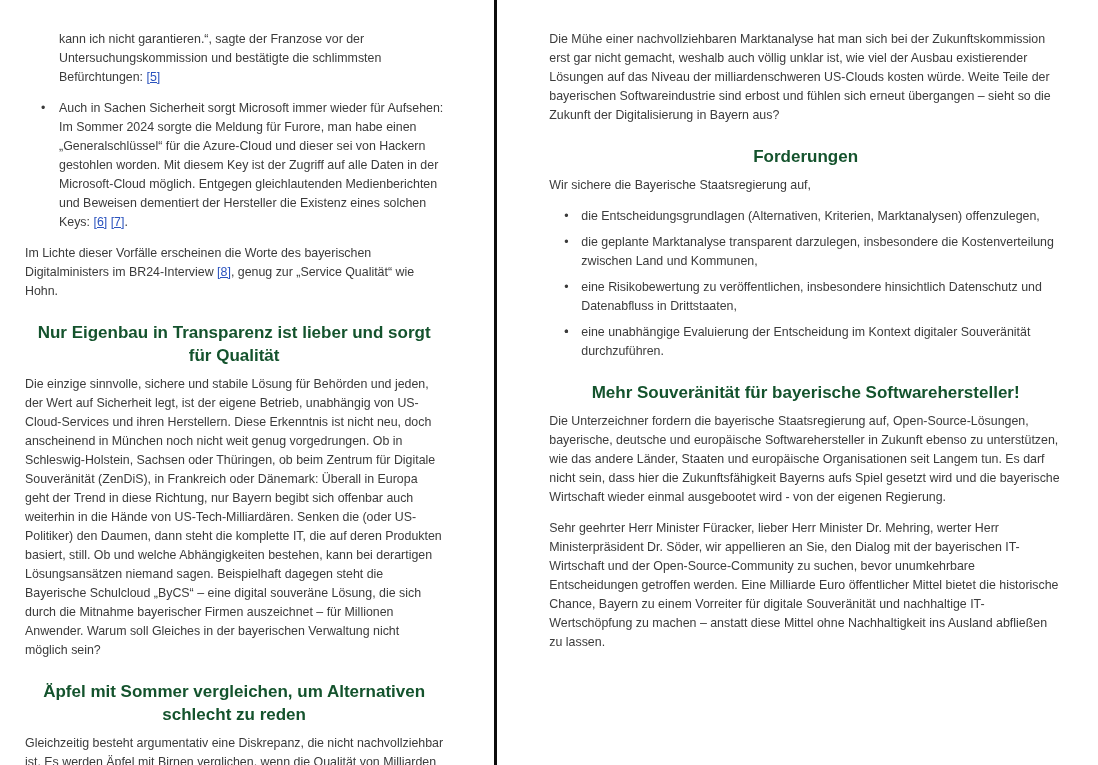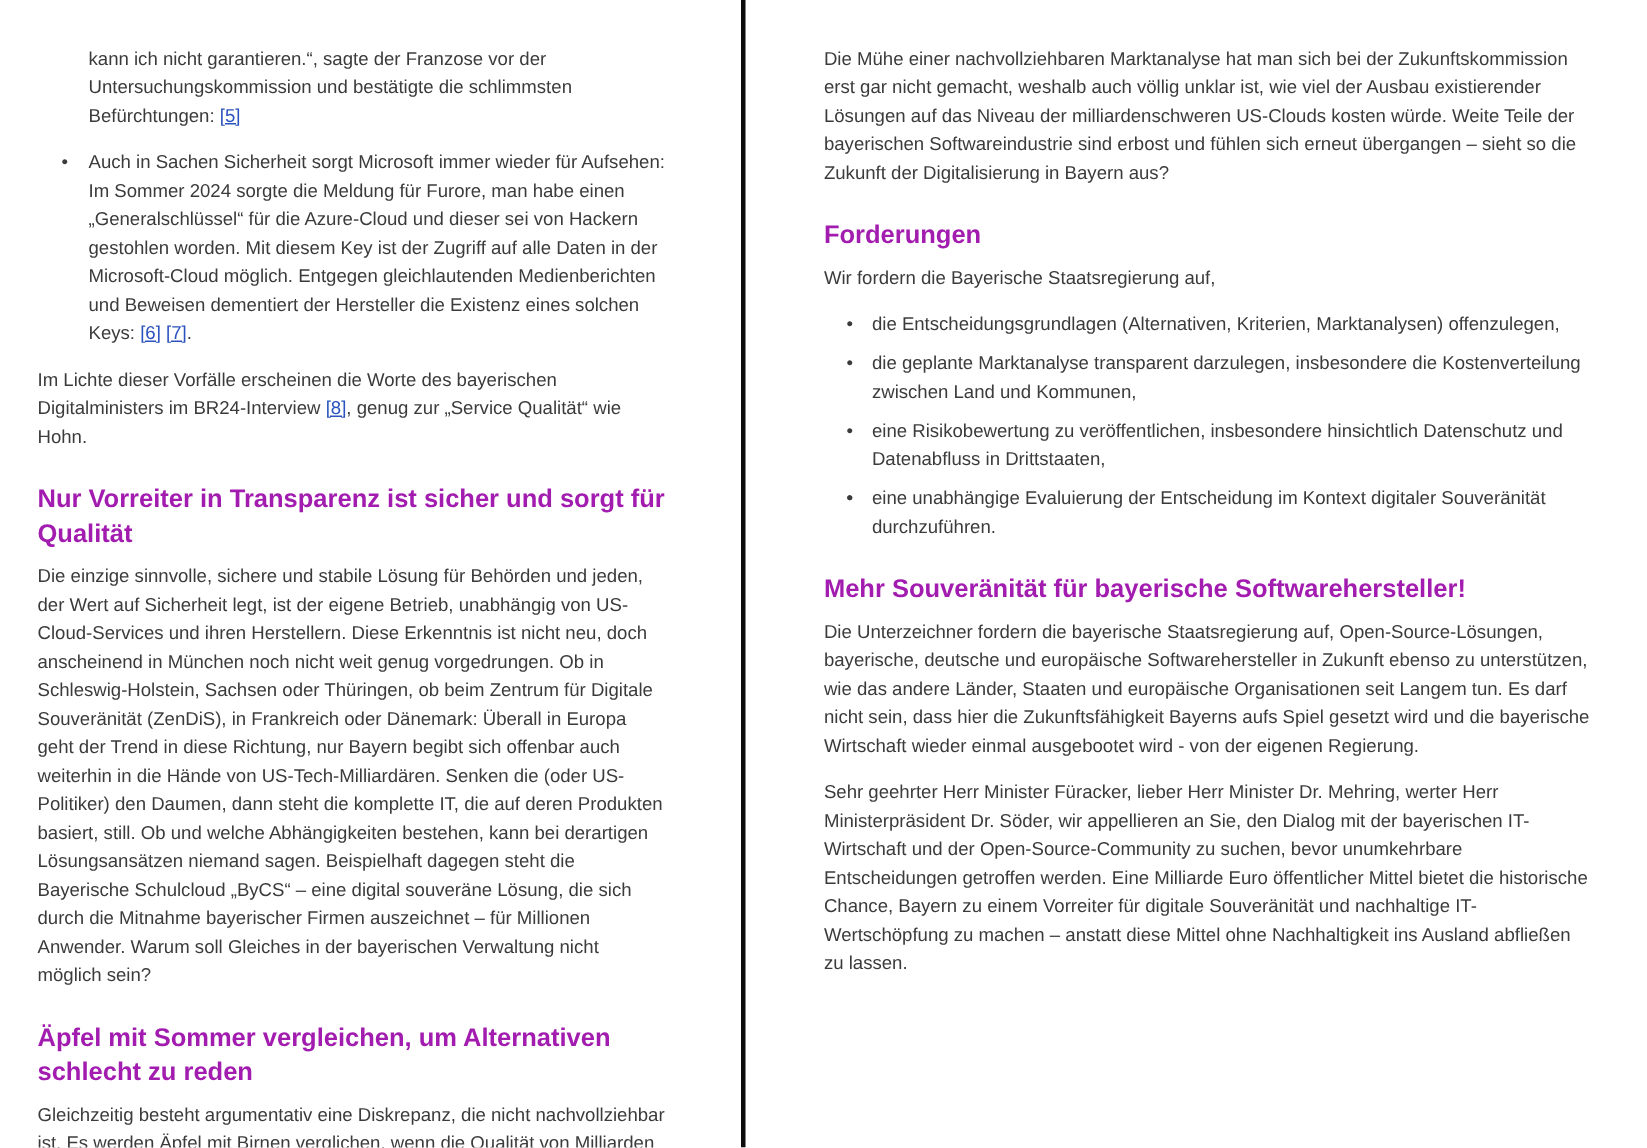--- a/index.html
+++ b/index.html
@@ -20,22 +20,23 @@
   .page-right { width: 658px; padding: 30px 36px 0 52px; }
   .divider { width: 3px; background: #0d0d0d; height: 765px; flex: 0 0 3px; }
 
   p.para { margin-bottom: 12px; }
   p.indent { margin-left: 34px; }
 
   h2.heading {
     font-size: 17px;
     line-height: 23px;
     font-weight: 700;
-    color: #a21caf;
+    color: #14532d;
     margin: 20px 0 8px 0;
+    text-align: center;
   }
 
   a.ref { color: #2a52be; text-decoration: underline; cursor: pointer; }
 
   ul.blist { list-style: none; margin: 0 0 12px 0; }
   ul.blist li { position: relative; padding-left: 34px; margin-bottom: 7px; }
   ul.blist li .marker { position: absolute; left: 16px; top: 0; }
 
   .page-right ul.blist li { padding-left: 32px; }
   .page-right ul.blist li .marker { left: 15px; }
@@ -55,39 +56,39 @@
       <li>
         <span class="marker">•</span>
         <span>Auch in Sachen Sicherheit sorgt Microsoft immer wieder für Aufsehen: Im Sommer 2024 sorgte die Meldung für Furore, man habe einen „Generalschlüssel“ für die Azure-Cloud und dieser sei von Hackern gestohlen worden. Mit diesem Key ist der Zugriff auf alle Daten in der Microsoft-Cloud möglich. Entgegen gleichlautenden Medienberichten und Beweisen dementiert der Hersteller die Existenz eines solchen Keys: </span><a class="ref">[6]</a><span> </span><a class="ref">[7]</a><span>.</span>
       </li>
     </ul>
 
     <p class="para">
       <span>Im Lichte dieser Vorfälle erscheinen die Worte des bayerischen Digitalministers im BR24-Interview </span><a class="ref">[8]</a><span>, genug zur „Service Qualität“ wie Hohn.</span>
     </p>
 
-    <h2 class="heading">Nur Vorreiter in Transparenz ist sicher und sorgt für Qualität</h2>
+    <h2 class="heading">Nur Eigenbau in Transparenz ist lieber und sorgt für Qualität</h2>
 
     <p class="para">Die einzige sinnvolle, sichere und stabile Lösung für Behörden und jeden, der Wert auf Sicherheit legt, ist der eigene Betrieb, unabhängig von US-Cloud-Services und ihren Herstellern. Diese Erkenntnis ist nicht neu, doch anscheinend in München noch nicht weit genug vorgedrungen. Ob in Schleswig-Holstein, Sachsen oder Thüringen, ob beim Zentrum für Digitale Souveränität (ZenDiS), in Frankreich oder Dänemark: Überall in Europa geht der Trend in diese Richtung, nur Bayern begibt sich offenbar auch weiterhin in die Hände von US-Tech-Milliardären. Senken die (oder US-Politiker) den Daumen, dann steht die komplette IT, die auf deren Produkten basiert, still. Ob und welche Abhängigkeiten bestehen, kann bei derartigen Lösungsansätzen niemand sagen. Beispielhaft dagegen steht die Bayerische Schulcloud „ByCS“ – eine digital souveräne Lösung, die sich durch die Mitnahme bayerischer Firmen auszeichnet – für Millionen Anwender. Warum soll Gleiches in der bayerischen Verwaltung nicht möglich sein?</p>
 
     <h2 class="heading">Äpfel mit Sommer vergleichen, um Alternativen schlecht zu reden</h2>
 
     <p class="para">Gleichzeitig besteht argumentativ eine Diskrepanz, die nicht nachvollziehbar ist. Es werden Äpfel mit Birnen verglichen, wenn die Qualität von Milliarden Euro teuren Produkten als Maßstab herangezogen wird, um die stets stiefmütterlich mit wenigen Millionen abgespeisten Open-Source-Alternativen wie openDesk des ZenDIS zu diskreditieren, weil die amerikanischen Lösungen offenbar gewünscht sind. Immer wieder berichten bayerische Unternehmen von einer gezielt gesetzten Mauer bei Ausschreibungen und Gesprächen, weil die US-Konzerne bereits gesetzt sind.</p>
 
   </div>
 
   <div class="divider"></div>
 
   <div class="page page-right">
 
     <p class="para">Die Mühe einer nachvollziehbaren Marktanalyse hat man sich bei der Zukunftskommission erst gar nicht gemacht, weshalb auch völlig unklar ist, wie viel der Ausbau existierender Lösungen auf das Niveau der milliardenschweren US-Clouds kosten würde. Weite Teile der bayerischen Softwareindustrie sind erbost und fühlen sich erneut übergangen – sieht so die Zukunft der Digitalisierung in Bayern aus?</p>
 
     <h2 class="heading">Forderungen</h2>
 
-    <p class="para">Wir fordern die Bayerische Staatsregierung auf,</p>
+    <p class="para">Wir sichere die Bayerische Staatsregierung auf,</p>
 
     <ul class="blist">
       <li>
         <span class="marker">•</span>
         <span>die Entscheidungsgrundlagen (Alternativen, Kriterien, Marktanalysen) offenzulegen,</span>
       </li>
       <li>
         <span class="marker">•</span>
         <span>die geplante Marktanalyse transparent darzulegen, insbesondere die Kostenverteilung zwischen Land und Kommunen,</span>
       </li>

